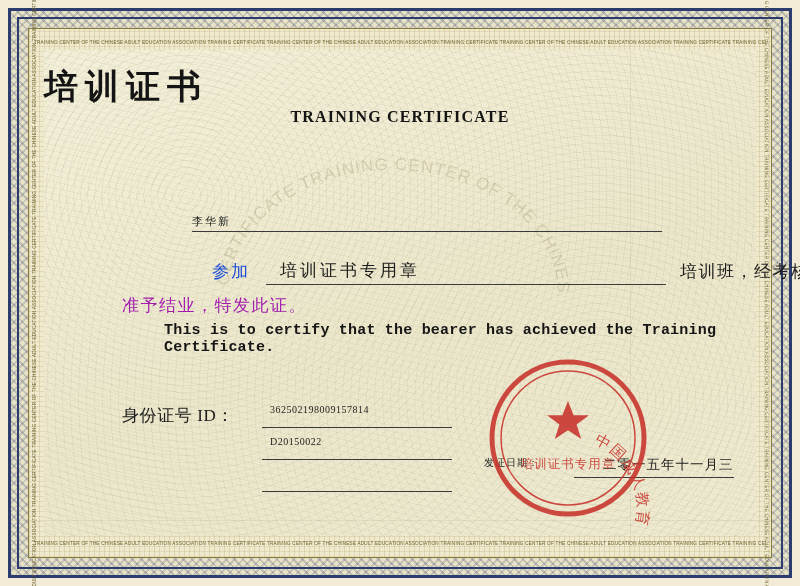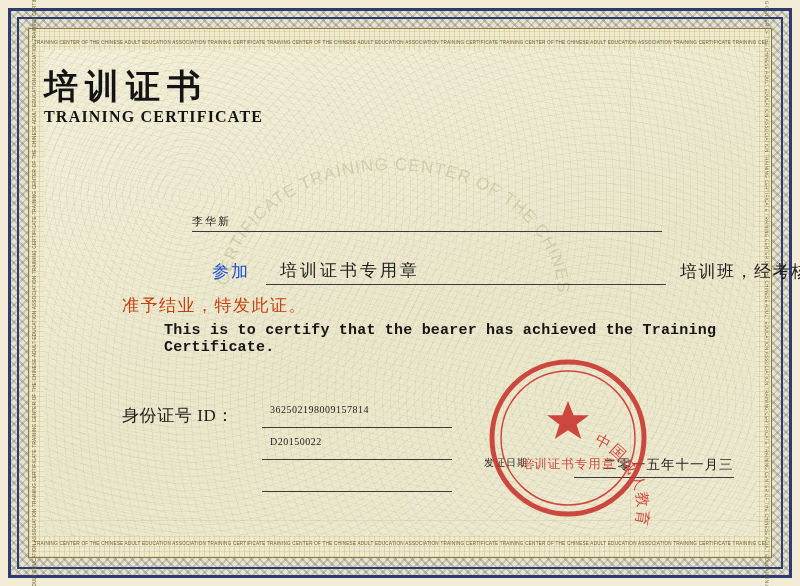--- a/index.html
+++ b/index.html
@@ -138,21 +138,21 @@
     font-family: "Liberation Serif", serif;
     font-weight: bold;
     font-size: 34px;
     letter-spacing: 7px;
     color: #141414;
   }
   .title-en {
     position: absolute;
     top: 58px;
     left: 0; right: 0;
-    text-align: left;
+    text-align: center;
     font-family: "Liberation Serif", serif;
     font-weight: bold;
     font-size: 16px;
     letter-spacing: 1.2px;
     color: #141414;
   }
 
   .name-line {
     position: absolute;
     left: 148px;
@@ -215,21 +215,21 @@
     white-space: nowrap;
   }
 
   .line-grant {
     position: absolute;
     left: 78px;
     top: 244px;
     font-family: "Liberation Serif", serif;
     font-size: 17px;
     letter-spacing: 1.5px;
-    color: #c2410c;
+    color: #a21caf;
     text-align: center;
   }
   .line-en {
     position: absolute;
     left: 120px;
     top: 272px;
     font-family: Liberation Mono, monospace;
     font-weight: bold;
     font-size: 15px;
     letter-spacing: 0.2px;

